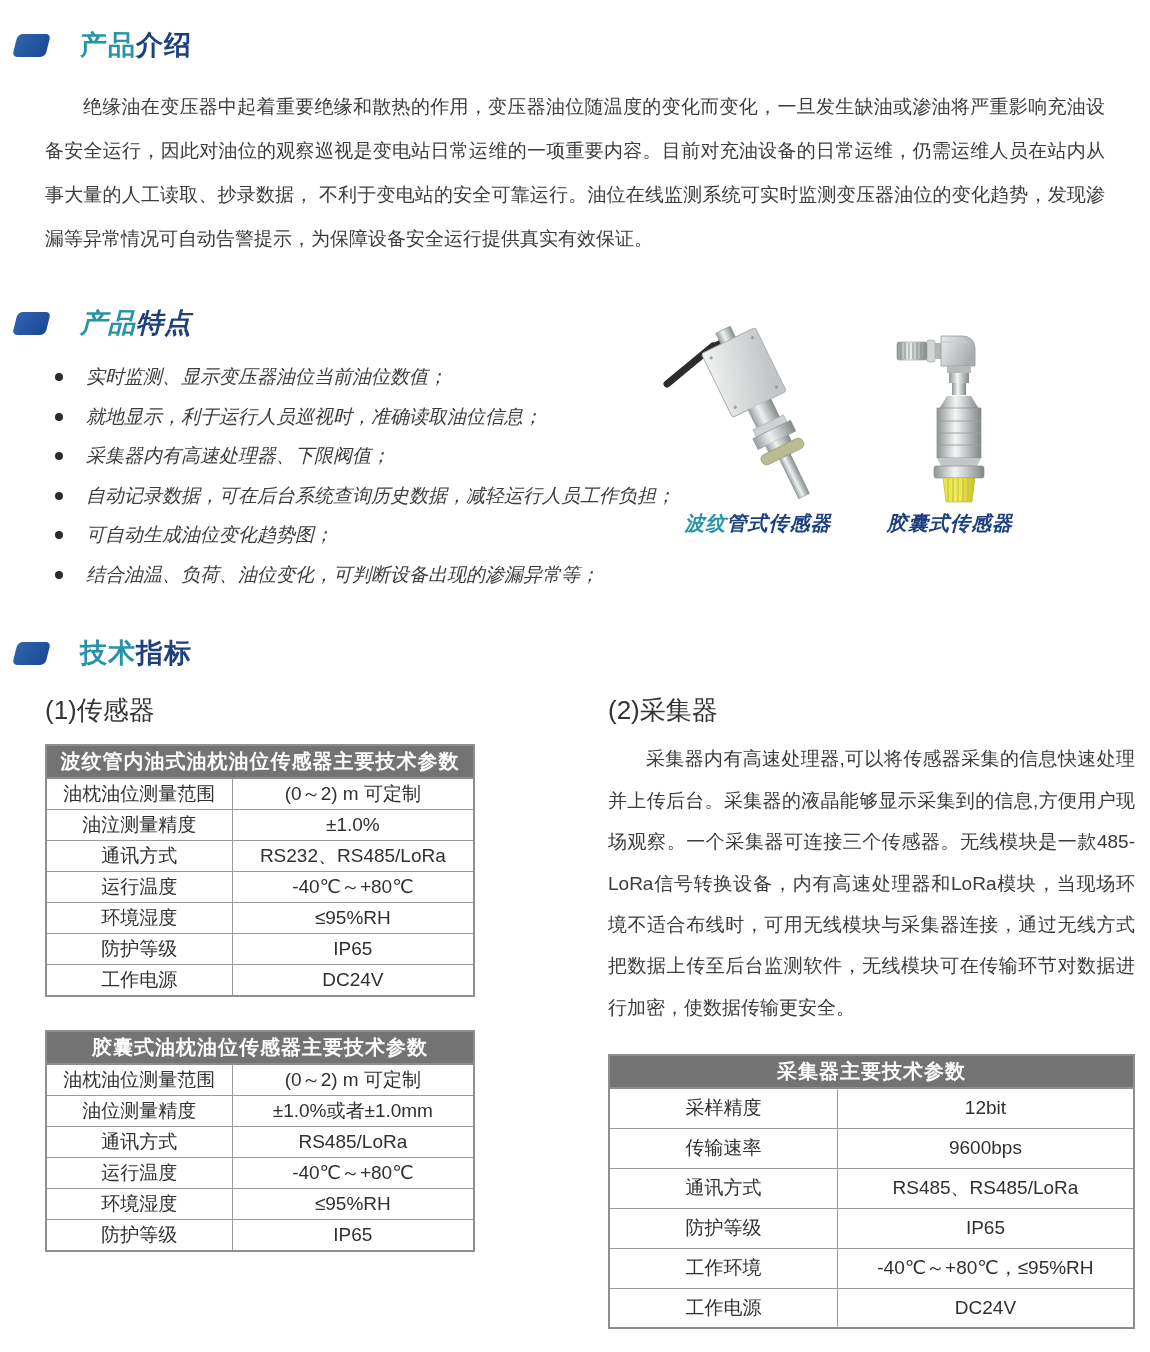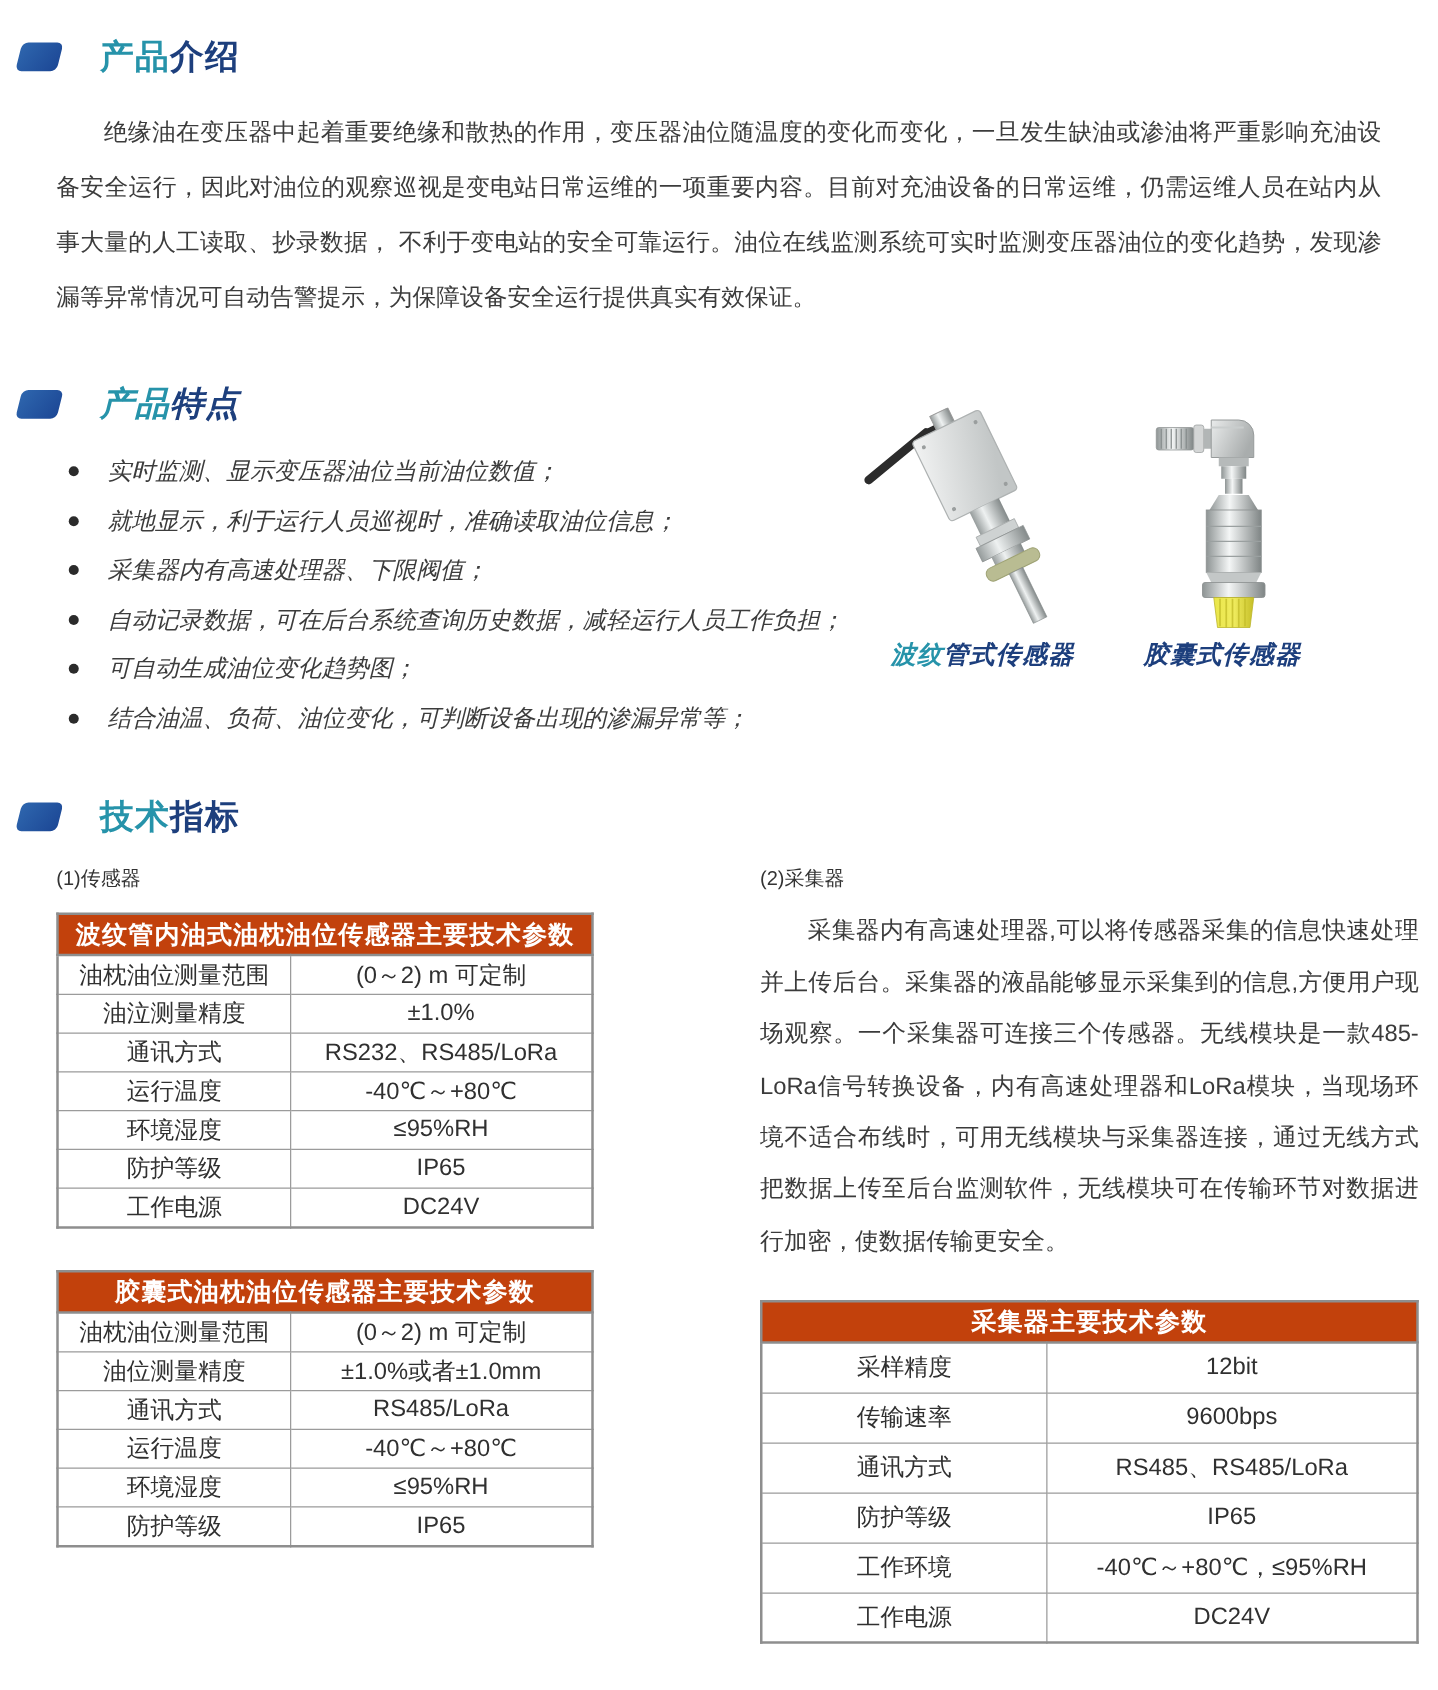--- a/index.html
+++ b/index.html
@@ -31,37 +31,37 @@
     color:#3c3c3c;
   }
 
   
   .features { margin-top:49px; position:relative;font-style:italic; }
   .feature-list { list-style:none; margin:20px 0 0 30px; }
   .feature-list li { display:flex; align-items:center; height:39.5px; font-size:19px; color:#3c3c3c; }
   .dot { width:8px; height:8px; border-radius:50%; background:#2b2b2b; margin:0 23px 0 10px; flex:0 0 auto; }
 
   .product-images {
-    position:absolute; top:16px; right:92px;
+    position:absolute; top:16px; right:120px;
     display:flex; gap:22px; align-items:center;
   }
   .figure { display:flex; flex-direction:column; align-items:center; }
   .figure-caption { margin-top:4px; font-size:20px; font-weight:700; letter-spacing:1px; white-space:nowrap; }
 
   
   .specs { margin-top:46px; }
   .specs-cols { display:flex; margin:26px 0 0 30px; }
   .col-left { width:450px; flex:0 0 auto; }
   .col-right { flex:1; margin-left:113px; }
-  .sub-label { font-size:16px; color:#333333; }
+  .sub-label { font-size:26px; color:#333333; }
 
   table.spec-table { border-collapse:collapse; width:430px; border:2px solid #8e8e8e; }
   table.spec-table.wide { width:100%; }
   table.spec-table th {
-    background:#c2410c; color:#ffffff;
+    background:#737373; color:#ffffff;
     font-size:20px; font-weight:700; letter-spacing:1px;
     height:17px; border:2px solid #8e8e8e; padding:2px 4px;
   }
   table.spec-table td {
     border:1px solid #9b9b9b; height:27px;
     text-align:center; font-size:19px; color:#303030; padding:2px 6px;
   }
   table.spec-table td.lbl { width:43.5%; }
   table.spec-table.wide td { height:40px; }
   .tbl-first { margin-top:16px; }

